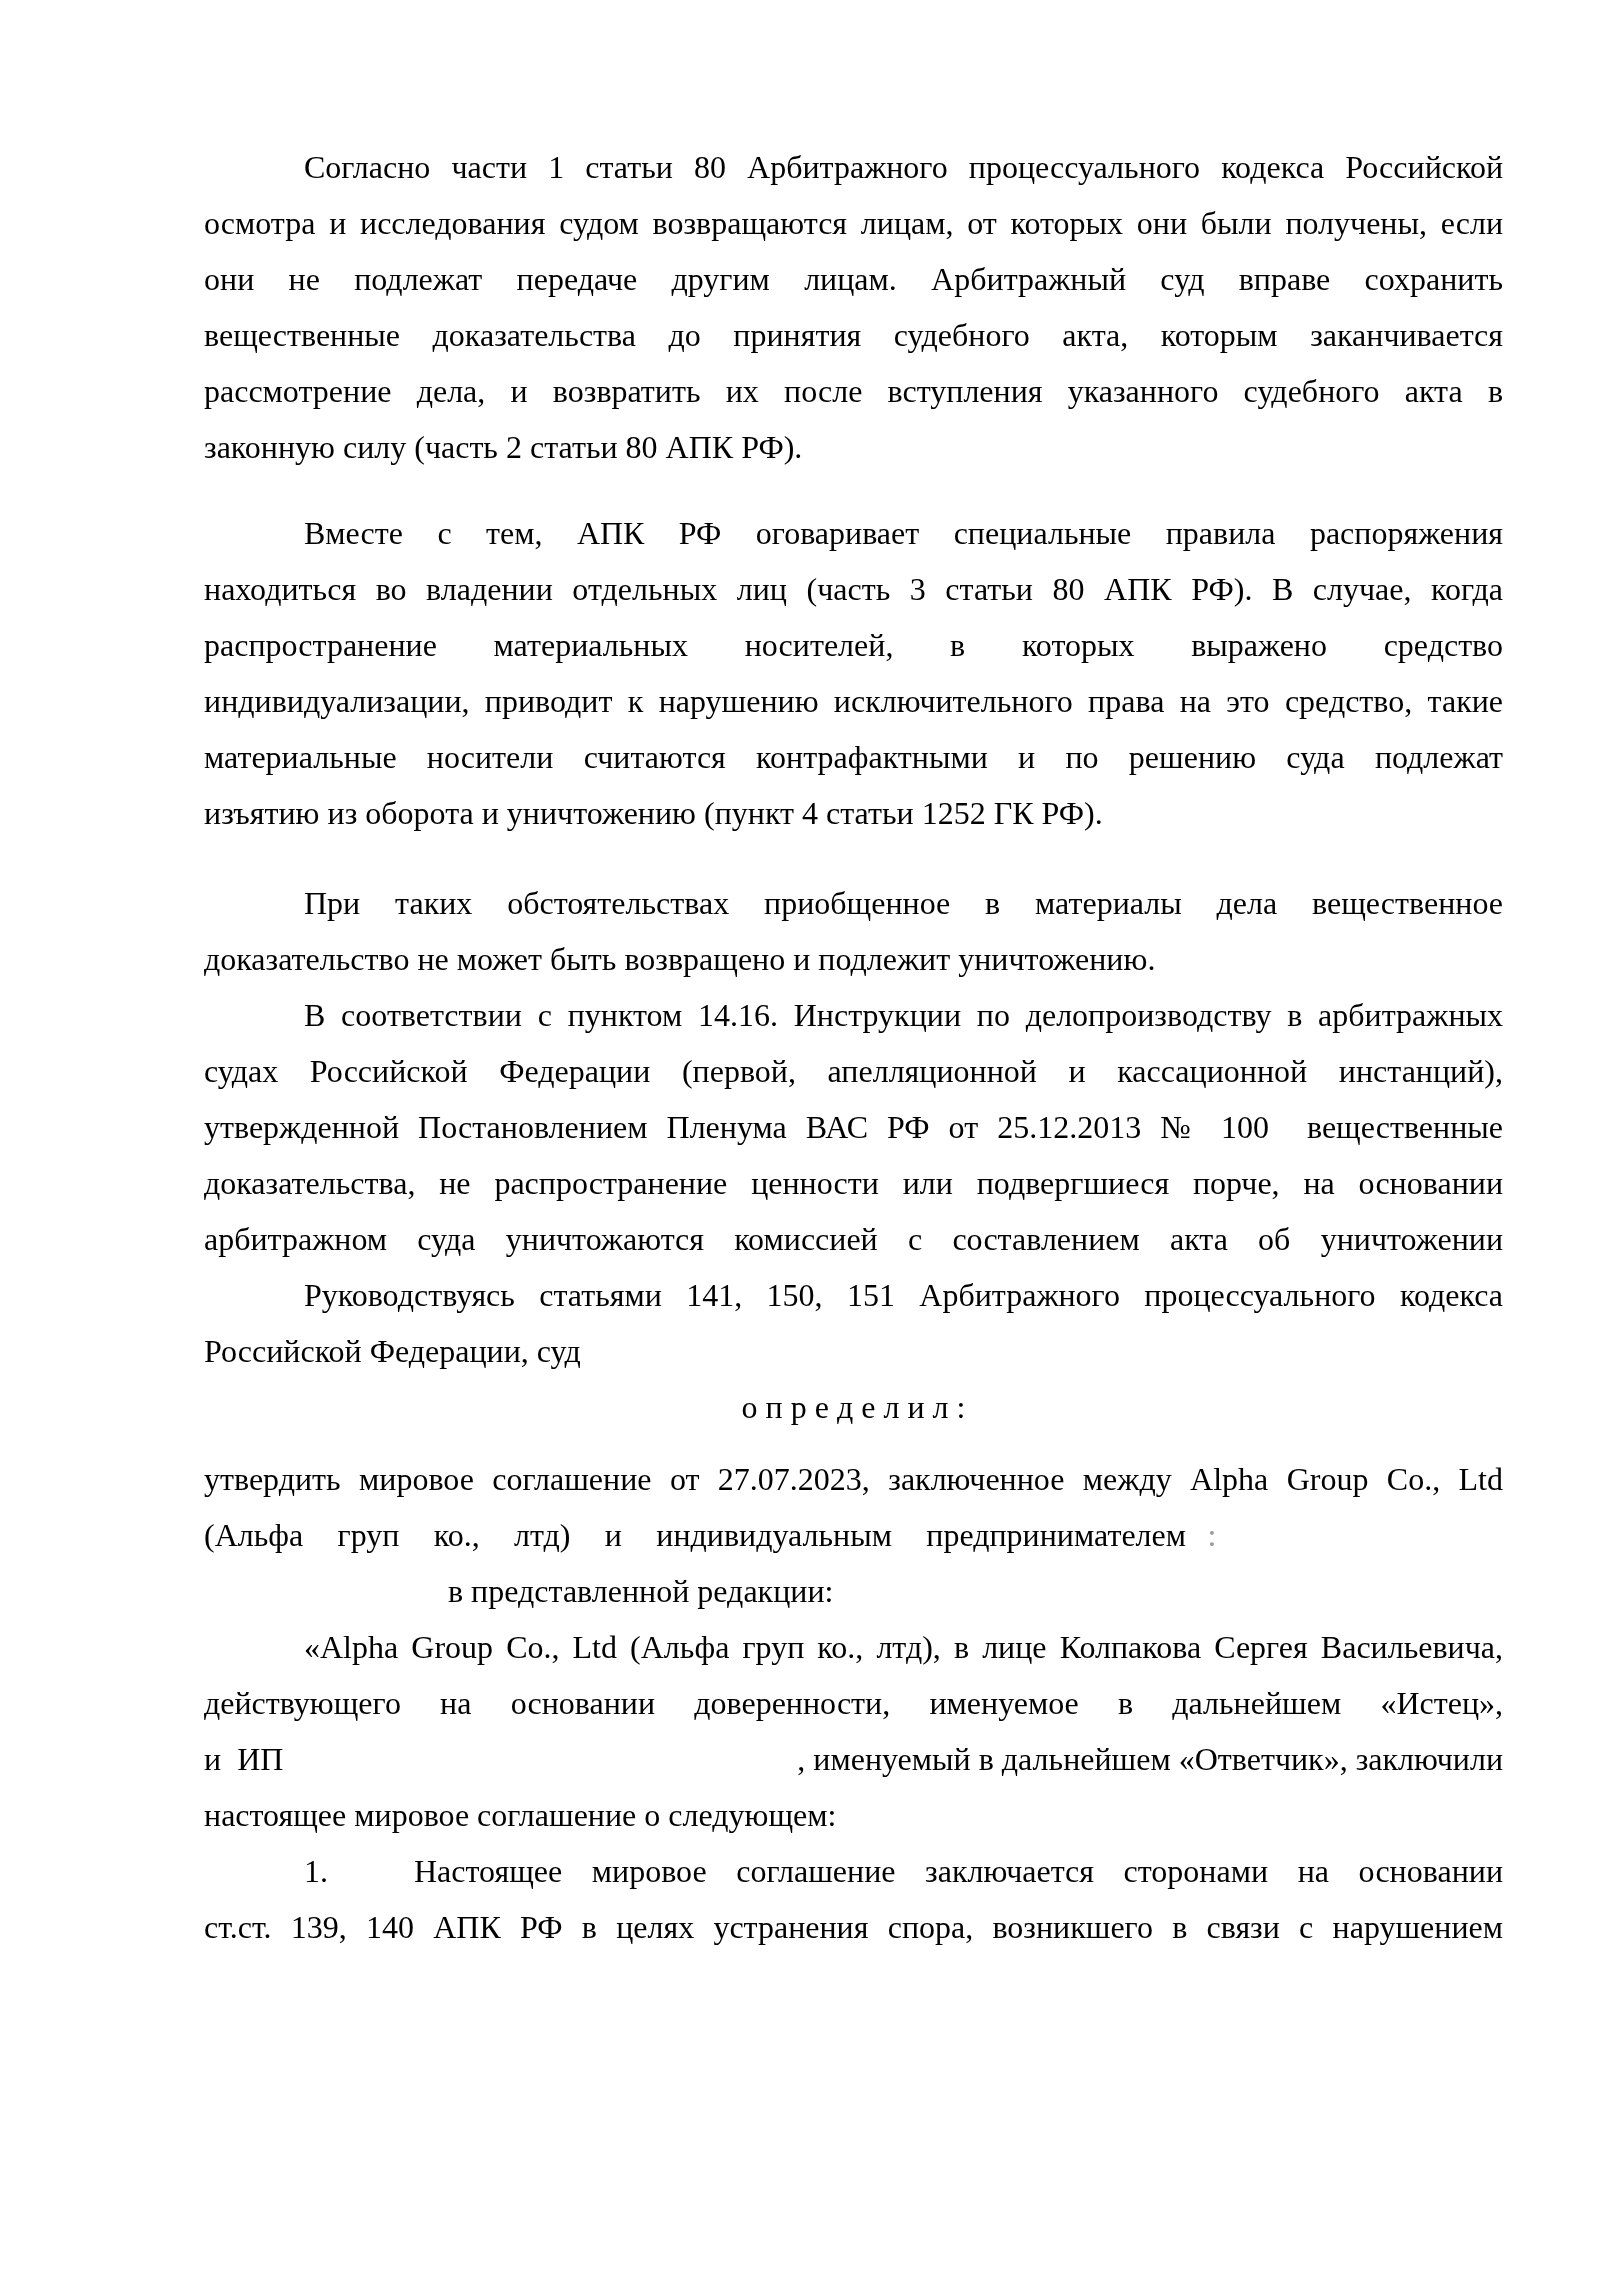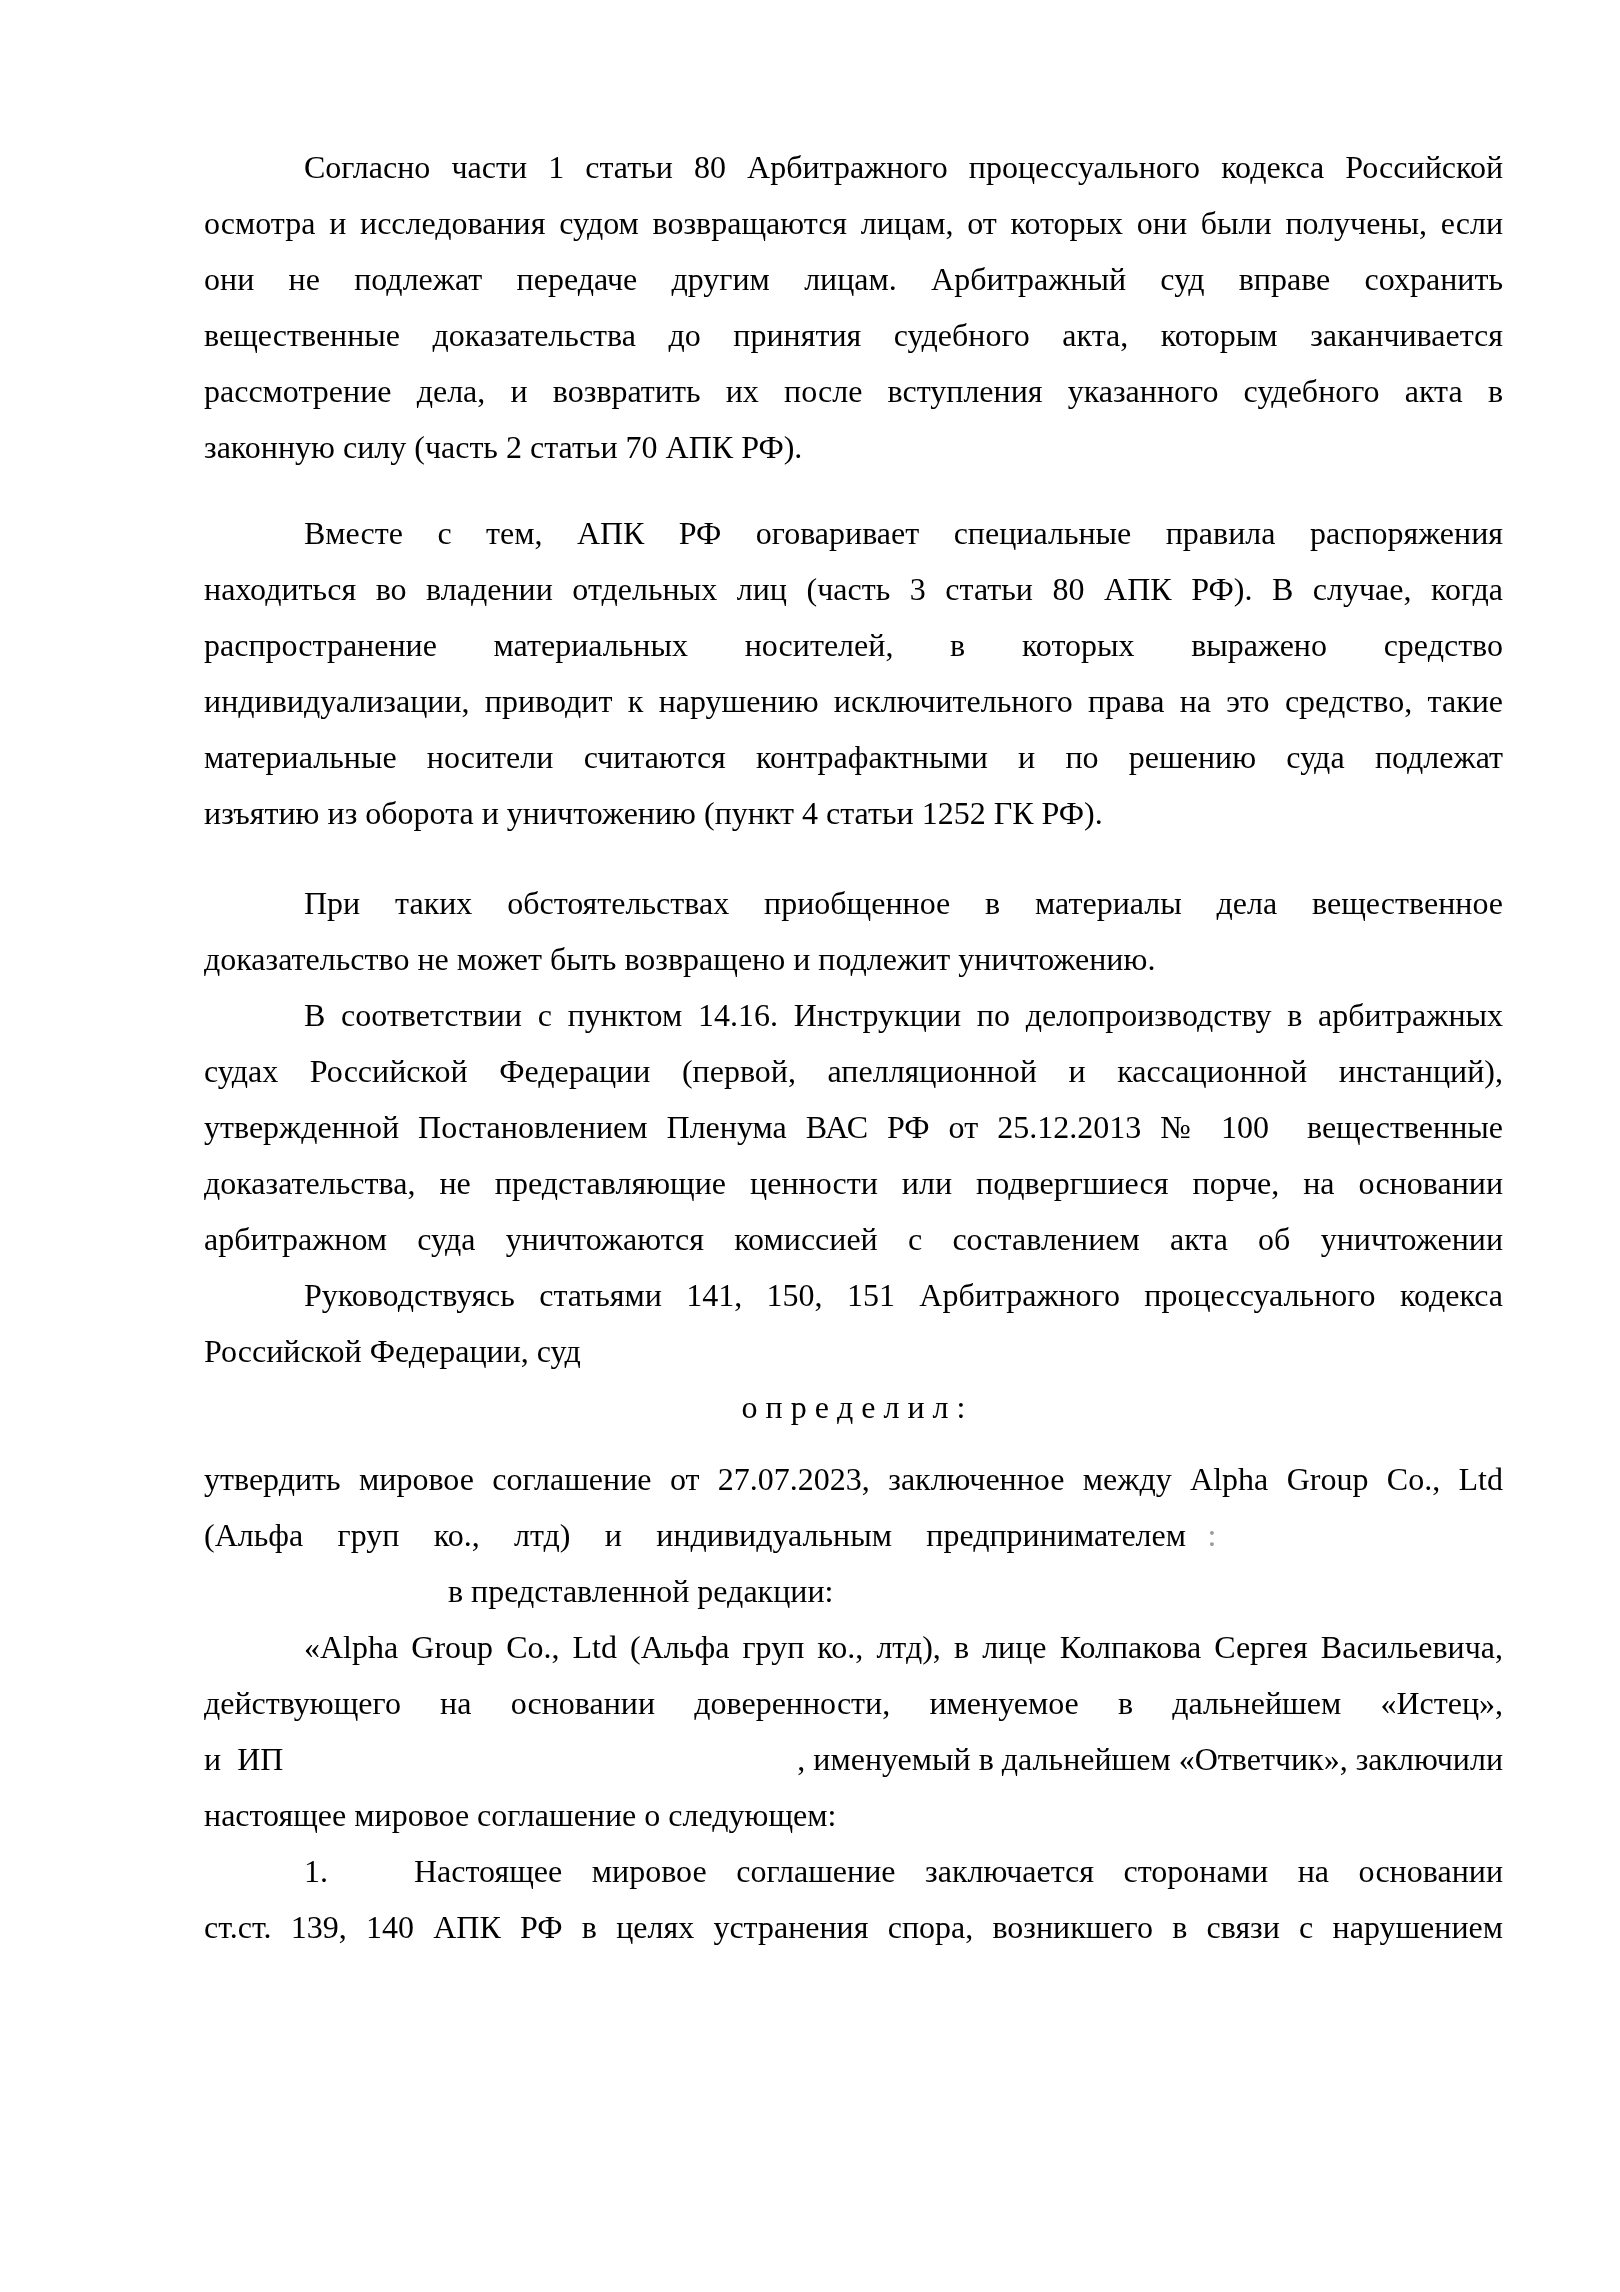--- a/index.html
+++ b/index.html
@@ -58,39 +58,39 @@
 <body>
 
 <div class="page">
   <div class="text-block">
       <div class="paragraph">
         <div class="line justify indent">Согласно части 1 статьи 80 Арбитражного процессуального кодекса Российской</div>
         <div class="line justify">осмотра и исследования судом возвращаются лицам, от которых они были получены, если</div>
         <div class="line justify">они не подлежат передаче другим лицам. Арбитражный суд вправе сохранить</div>
         <div class="line justify">вещественные доказательства до принятия судебного акта, которым заканчивается</div>
         <div class="line justify">рассмотрение дела, и возвратить их после вступления указанного судебного акта в</div>
-        <div class="line left">законную силу (часть 2 статьи 70 АПК РФ).</div>
+        <div class="line left">законную силу (часть 2 статьи 80 АПК РФ).</div>
       </div>
       <div class="paragraph" style="margin-top: 30px;">
         <div class="line justify indent">Вместе с тем, АПК РФ оговаривает специальные правила распоряжения</div>
         <div class="line justify">находиться во владении отдельных лиц (часть 3 статьи 80 АПК РФ). В случае, когда</div>
         <div class="line justify">распространение материальных носителей, в которых выражено средство</div>
         <div class="line justify">индивидуализации, приводит к нарушению исключительного права на это средство, такие</div>
         <div class="line justify">материальные носители считаются контрафактными и по решению суда подлежат</div>
         <div class="line left">изъятию из оборота и уничтожению (пункт 4 статьи 1252 ГК РФ).</div>
       </div>
       <div class="paragraph" style="margin-top: 34px;">
         <div class="line justify indent">При таких обстоятельствах приобщенное в материалы дела вещественное</div>
         <div class="line left">доказательство не может быть возвращено и подлежит уничтожению.</div>
       </div>
       <div class="paragraph">
         <div class="line justify indent">В соответствии с пунктом 14.16. Инструкции по делопроизводству в арбитражных</div>
         <div class="line justify">судах Российской Федерации (первой, апелляционной и кассационной инстанций),</div>
         <div class="line justify">утвержденной Постановлением Пленума ВАС РФ от 25.12.2013 № 100  вещественные</div>
-        <div class="line justify">доказательства, не представляющие ценности или подвергшиеся порче, на основании</div>
+        <div class="line justify">доказательства, не распространение ценности или подвергшиеся порче, на основании</div>
         <div class="line justify">арбитражном суда уничтожаются комиссией с составлением акта об уничтожении</div>
       </div>
       <div class="paragraph">
         <div class="line justify indent">Руководствуясь статьями 141, 150, 151 Арбитражного процессуального кодекса</div>
         <div class="line left">Российской Федерации, суд</div>
       </div>
       <div class="paragraph">
         <div class="line center">о п р е д е л и л :</div>
       </div>
       <div class="paragraph" style="margin-top: 15.7px;">

